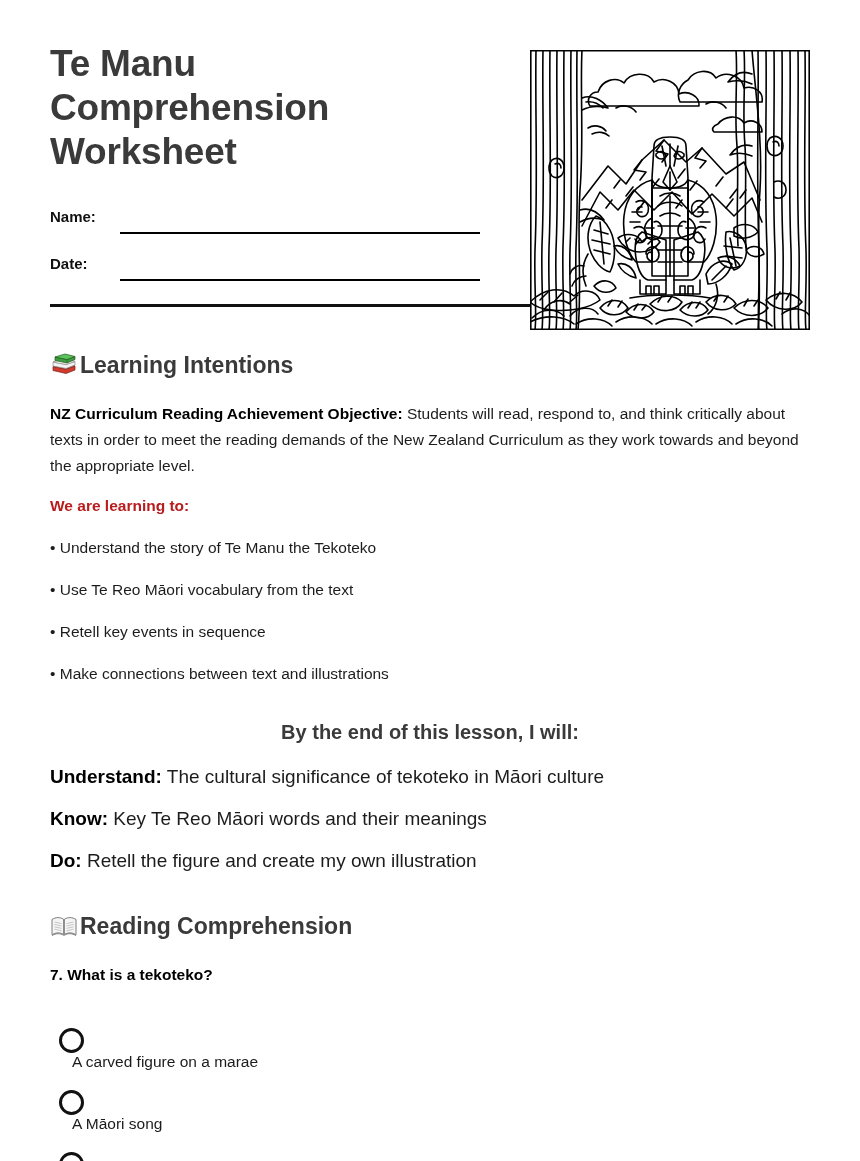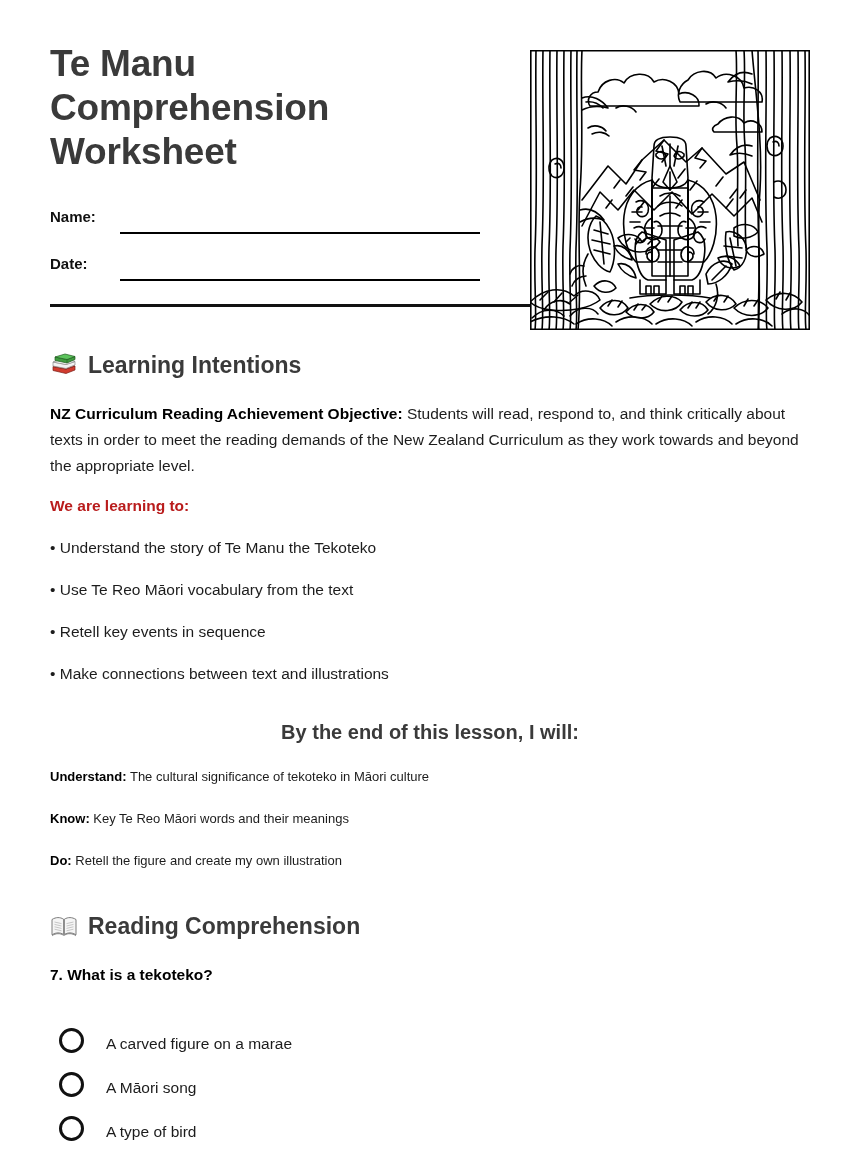--- a/index.html
+++ b/index.html
@@ -83,21 +83,21 @@
   
   .divider {
     margin-top: 4px;
     border-bottom: 3px solid #111111;
   }
 
   
   .section-heading {
     display: flex;
     align-items: center;
-    gap: 10px;
+    gap: 2px;
     font-size: 23px;
     font-weight: bold;
     color: #3a3a3a;
     margin-top: 44px;
     margin-bottom: 22px;
   }
   .section-heading.tight { margin-top: 40px; margin-bottom: 26px; }
   .emoji-icon {
     display: inline-block;
     width: 28px;
@@ -128,37 +128,38 @@
     margin: 0 0 20px 0;
   }
   .goal-heading {
     font-size: 20px;
     font-weight: bold;
     color: #3a3a3a;
     margin: 36px 0 22px 0;
     text-align: center;
   }
   .goal {
-    font-size: 13px;
+    font-size: 19px;
     line-height: 22px;
     color: #1c1c1c;
     margin: 0 0 20px 0;
   }
   .goal b { font-weight: bold; color: #000000; }
 
   .question {
     font-size: 15.5px;
     font-weight: bold;
     color: #000000;
     margin: 0 0 44px 0;
   }
   .option {
     display: flex;
-    align-items: flex-end;
+    align-items: flex-start;
     margin-bottom: 19px;
+    flex-direction: column;
   }
   .radio {
     width: 25px;
     height: 25px;
     border: 3px solid #111111;
     border-radius: 50%;
     background: #ffffff;
     flex: 0 0 25px;
     margin-left: 9px;
   }

